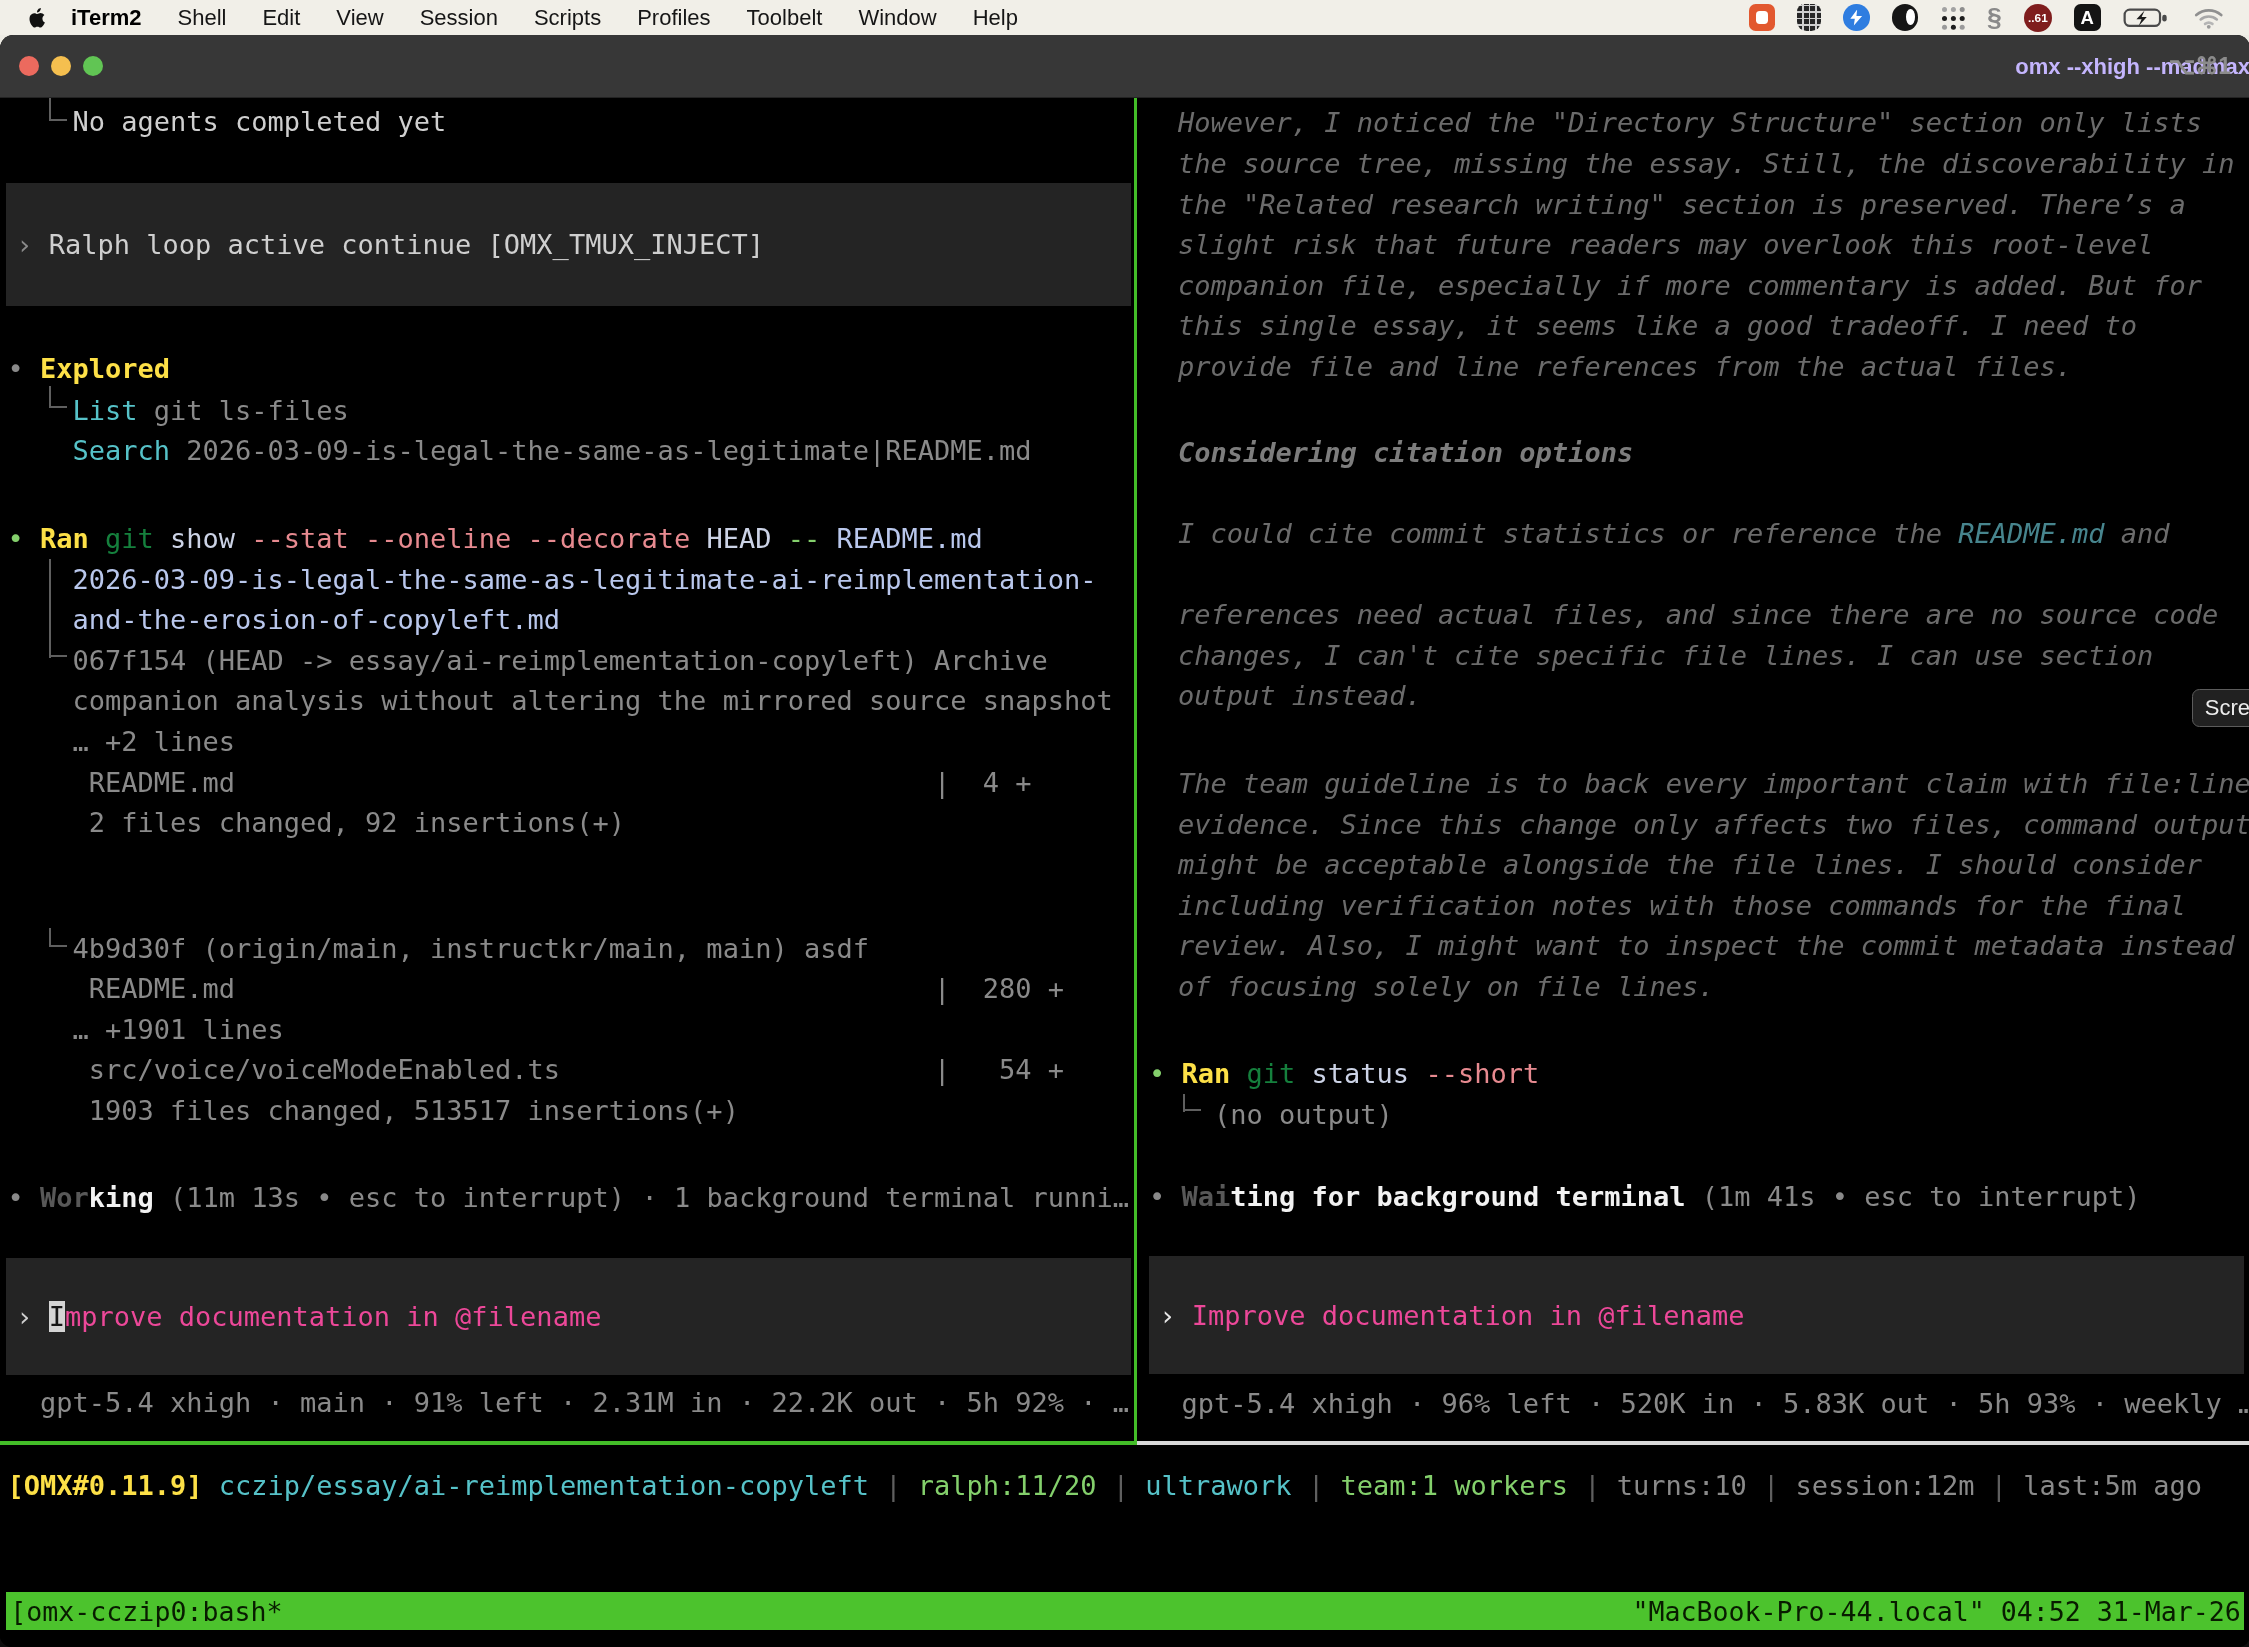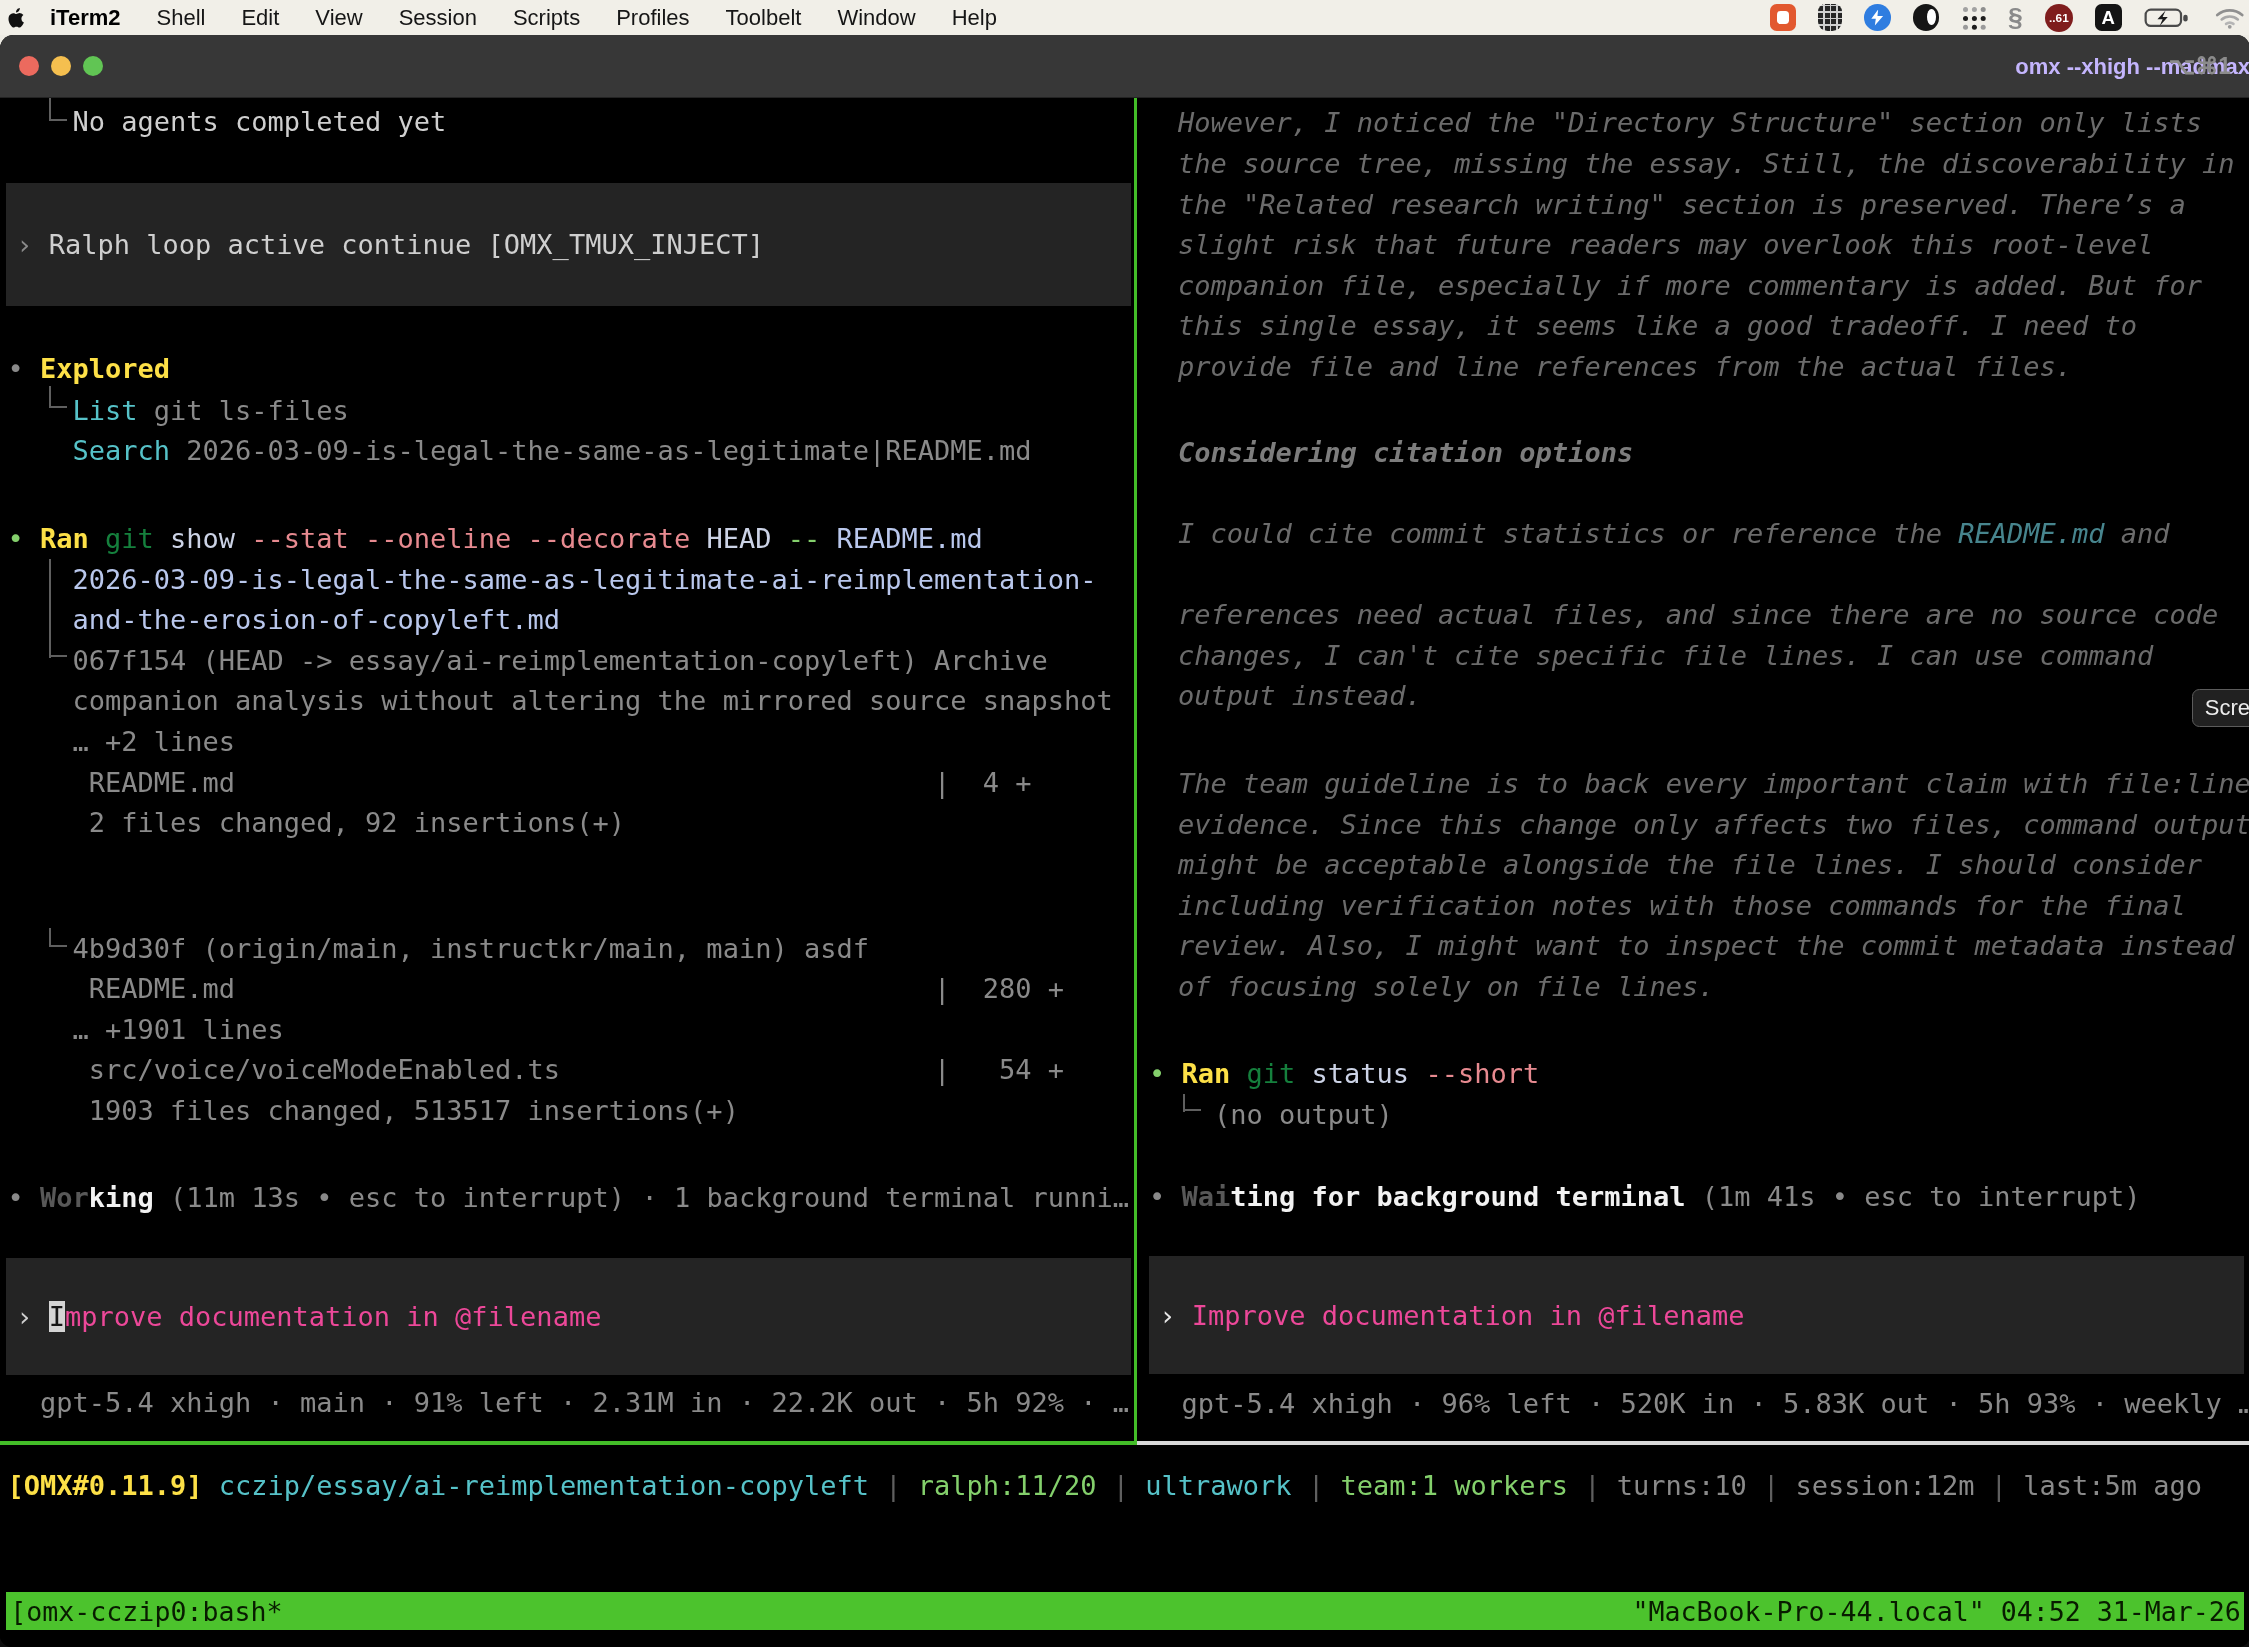--- a/index.html
+++ b/index.html
@@ -1,20 +1,20 @@
 <!DOCTYPE html>
 <html style="font-size:11.8px"><head>
 <meta charset="utf-8">
 <style>
   html,body{margin:0;padding:0}
   .screen{position:relative;width:2250px;height:1648px;overflow:hidden;background:#0d0d0d;font-family:"Liberation Sans",sans-serif}
   .desktop-top{position:absolute;top:0;left:0;width:100%;height:111px;background:#edebe4}
 
   
-  .menubar{position:absolute;top:0;left:0;width:100%;height:35px;background:#f1efe8;display:flex;padding:0 6px;box-sizing:border-box;z-index:5}
+  .menubar{position:absolute;top:0;left:0;width:100%;height:35px;background:#f1efe8;display:flex;padding:0 27px;box-sizing:border-box;z-index:5}
   .menus{display:flex;align-items:center;font-size:22px;white-space:nowrap}
   .menus span{margin-right:36px}
   .c-mbb{color:#000;font-weight:700}
   .c-mb{color:#161616;font-weight:500}
   .apple{margin-right:25px;display:flex;align-items:center}
   .status-icons{margin-left:auto;display:flex;align-items:center;gap:22px}
   .ic{position:relative;display:flex;align-items:center;justify-content:center}
   .ic.rec{width:26.6px;height:26.6px;background:#e2582f;border-radius:6.6px}
   .ic.rec .rec-in{width:11.8px;height:13.3px;background:#fff;border-radius:3.7px}
   .ic.shield{width:23.6px;height:26.6px;background:#262626;border-radius:7.4px 7.4px 9.6px 9.6px;
@@ -188,21 +188,21 @@
       <div class="tline" style="left:1178px;top:86px"><span class="c-it">the "Related research writing" section is preserved. There’s a</span></div>
       <div class="tline" style="left:1178px;top:126px"><span class="c-it">slight risk that future readers may overlook this root-level</span></div>
       <div class="tline" style="left:1178px;top:167px"><span class="c-it">companion file, especially if more commentary is added. But for</span></div>
       <div class="tline" style="left:1178px;top:207px"><span class="c-it">this single essay, it seems like a good tradeoff. I need to</span></div>
       <div class="tline" style="left:1178px;top:248px"><span class="c-it">provide file and line references from the actual files.</span></div>
 
       <div class="tline" style="left:1178px;top:334px"><span class="c-itb">Considering citation options</span></div>
 
       <div class="tline" style="left:1178px;top:415px"><span class="c-it">I could cite commit statistics or reference the </span><span class="c-itc">README.md</span><span class="c-it"> and</span></div>
       <div class="tline" style="left:1178px;top:496px"><span class="c-it">references need actual files, and since there are no source code</span></div>
-      <div class="tline" style="left:1178px;top:537px"><span class="c-it">changes, I can't cite specific file lines. I can use command</span></div>
+      <div class="tline" style="left:1178px;top:537px"><span class="c-it">changes, I can't cite specific file lines. I can use section</span></div>
       <div class="tline" style="left:1178px;top:577px"><span class="c-it">output instead.</span></div>
 
       <div class="tline" style="left:1178px;top:665px"><span class="c-it">The team guideline is to back every important claim with file:line</span></div>
       <div class="tline" style="left:1178px;top:706px"><span class="c-it">evidence. Since this change only affects two files, command output</span></div>
       <div class="tline" style="left:1178px;top:746px"><span class="c-it">might be acceptable alongside the file lines. I should consider</span></div>
       <div class="tline" style="left:1178px;top:787px"><span class="c-it">including verification notes with those commands for the final</span></div>
       <div class="tline" style="left:1178px;top:827px"><span class="c-it">review. Also, I might want to inspect the commit metadata instead</span></div>
       <div class="tline" style="left:1178px;top:868px"><span class="c-it">of focusing solely on file lines.</span></div>
 
       <div class="tline" style="left:1149px;top:955px"><span class="c-grn">• </span><span class="c-w">Ran </span><span class="c-blue">git </span><span class="c-lav">status </span><span class="c-red">--short</span></div>

